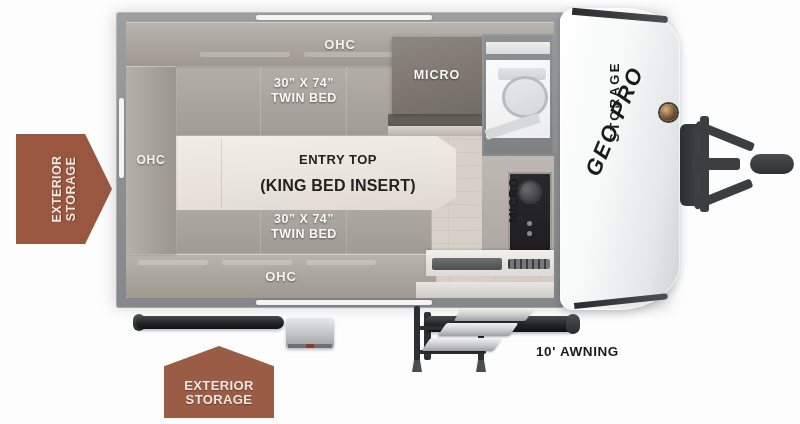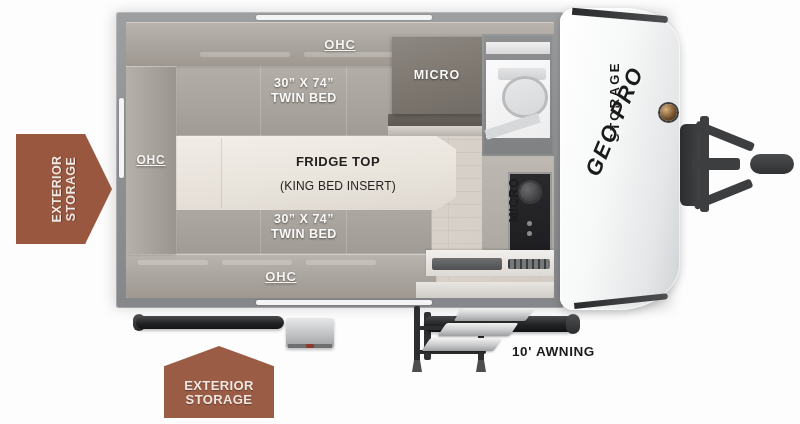--- a/index.html
+++ b/index.html
@@ -63,21 +63,20 @@
   
   .ohc{
     position:absolute;
     background:linear-gradient(180deg,#b9b4ad 0%,#a9a49d 55%,#9e9891 100%);
     display:flex;align-items:center;justify-content:center;
     box-shadow:inset 0 1px 0 rgba(255,255,255,.35), 0 1px 2px rgba(0,0,0,.18);
   }
   .ohc-label{
     color:#f6f4f1;font-weight:700;font-size:13px;letter-spacing:.8px;
     text-shadow:0 1px 2px rgba(0,0,0,.45);
-    text-decoration:underline;
   }
   #ohc-top{left:0;top:0;right:0;height:44px;}
   #ohc-bottom{left:0;bottom:0;right:118px;height:44px;}
   #ohc-left{
     left:0;top:44px;bottom:44px;width:50px;
     background:linear-gradient(90deg,#b5b0a9 0%,#a5a09a 60%,#9b958f 100%);
   }
   #ohc-left .ohc-label{font-size:12px;}
   .ohc-door-line{
     position:absolute;background:rgba(255,255,255,.22);
@@ -109,21 +108,21 @@
     background:linear-gradient(175deg,#f3efe9 0%,#e9e4dc 55%,#ded8d0 100%);
     clip-path:polygon(0% 0%, 93% 0%, 100% 18%, 100% 82%, 93% 100%, 0% 100%);
     box-shadow:0 1px 3px rgba(0,0,0,.22);
     display:flex;align-items:center;justify-content:center;
   }
   #tabletop-inner{padding-left:44px;text-align:center;}
   #tabletop .tt-line1{
     color:#23211f;font-weight:700;font-size:13px;letter-spacing:.5px;
   }
   #tabletop .tt-line2{
-    color:#23211f;font-weight:400;font-size:12px;letter-spacing:.2px;margin-top:10px;
+    color:#23211f;font-weight:700;font-size:16px;letter-spacing:.2px;margin-top:10px;
   }
   #table-leaf{
     position:absolute;left:50px;top:116px;width:46px;height:70px;
     background:linear-gradient(175deg,#f1ece6 0%,#e4ded6 100%);
     box-shadow:inset -1px 0 0 rgba(0,0,0,.1);
   }
 
   
   #fridge{
     position:absolute;left:266px;top:14px;width:90px;height:78px;
@@ -280,21 +279,21 @@
     box-shadow:0 2px 3px rgba(0,0,0,.25);
   }
   #awning-cap{
     position:absolute;left:566px;top:314px;width:14px;height:20px;
     background:linear-gradient(180deg,#4c4e50,#2a2c2e);border-radius:7px;
   }
   #awning-arm{
     position:absolute;left:424px;top:312px;width:7px;height:48px;background:#2e3032;border-radius:2px;
   }
   #awning-label{
-    position:absolute;left:512px;top:344px;
+    position:absolute;left:536px;top:344px;
     color:#1b1b1b;font-weight:700;font-size:13.5px;letter-spacing:.6px;
   }
 
   
   #steps{position:absolute;left:412px;top:306px;width:120px;height:66px;}
   .step-tread{
     position:absolute;height:13px;border-radius:2px;
     background:linear-gradient(180deg,#f2f2f2 0%,#c9cacb 55%,#9d9fa1 100%);
     box-shadow:0 1px 2px rgba(0,0,0,.3);
     transform:skewX(-34deg);
@@ -380,21 +379,21 @@
         <div class="bed-seam" style="left:84px;"></div>
         <div class="bed-seam" style="left:170px;"></div>
       </div>
       <div class="bed-label" style="left:50px;bottom:56px;width:256px;">
         <span>30” X 74”</span><br>
         <span>TWIN BED</span>
       </div>
 
       <div id="tabletop">
         <div id="tabletop-inner">
-          <div class="tt-line1">FRIDGE TOP</div>
+          <div class="tt-line1">ENTRY TOP</div>
           <div class="tt-line2">(KING BED INSERT)</div>
         </div>
       </div>
       <div id="table-leaf"></div>
 
       <div class="ohc" id="ohc-top">
         <span class="ohc-label">OHC</span>
         <div class="ohc-door-line" style="left:74px;top:30px;width:90px;height:5px;border-radius:2px;"></div>
         <div class="ohc-door-line" style="left:178px;top:30px;width:90px;height:5px;border-radius:2px;"></div>
       </div>

